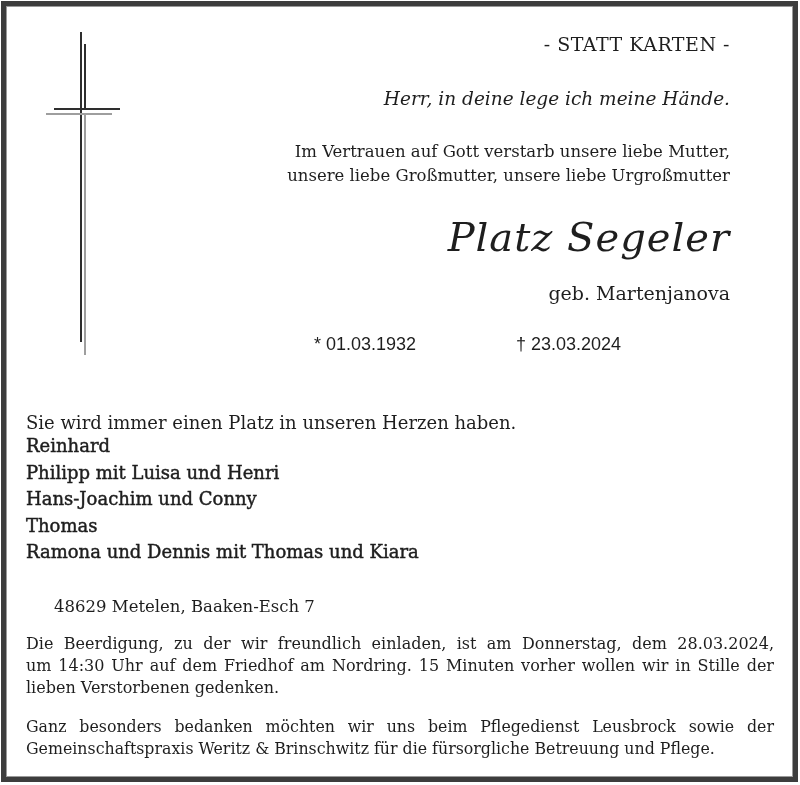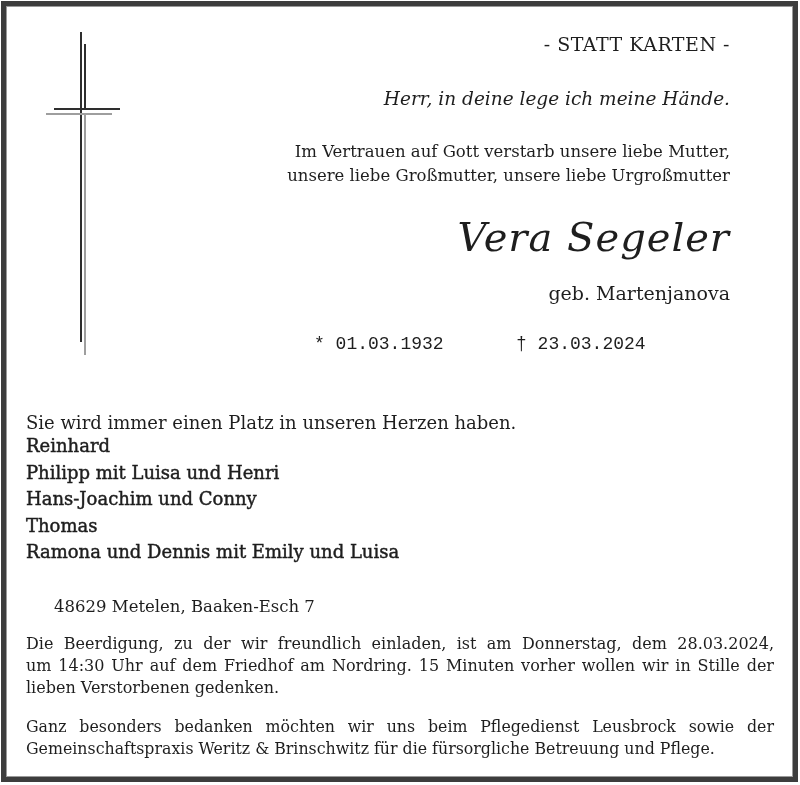--- a/index.html
+++ b/index.html
@@ -83,21 +83,21 @@
       letter-spacing: 1px;
     }
     .born {
       top: 282px;
       font-size: 19px;
     }
     .dates {
       position: absolute;
       top: 334px;
       font-size: 18px;
-      font-family: Liberation Mono, monospace;
+      font-family: Liberation Sans, sans-serif;
     }
     .date-birth { left: 314px; }
     .date-death { left: 516px; }
 
     .left-block {
       position: absolute;
       left: 26px;
       width: 750px;
     }
     .motto {
@@ -155,35 +155,35 @@
 
 <div class="center-block statt">- STATT KARTEN -</div>
 
 <div class="center-block verse">Herr, in deine lege ich meine Hände.</div>
 
 <div class="center-block intro">
   <div>Im Vertrauen auf Gott verstarb unsere liebe Mutter,</div>
   <div>unsere liebe Großmutter, unsere liebe Urgroßmutter</div>
 </div>
 
-<div class="center-block name">Vera Segeler</div>
+<div class="center-block name">Platz Segeler</div>
 
 <div class="center-block born">geb. Martenjanova</div>
 
 <div class="dates date-birth">* 01.03.1932</div>
 <div class="dates date-death">† 23.03.2024</div>
 
 <div class="left-block motto">Sie wird immer einen Platz in unseren Herzen haben.</div>
 
 <div class="left-block family">
   <div>Reinhard</div>
   <div>Philipp mit Luisa und Henri</div>
   <div>Hans-Joachim und Conny</div>
   <div>Thomas</div>
-  <div>Ramona und Dennis mit Emily und Luisa</div>
+  <div>Ramona und Dennis mit Thomas und Kiara</div>
 </div>
 
 <div class="left-block address">48629 Metelen, Baaken-Esch 7</div>
 
 <div class="left-block funeral">
   <span class="jline">Die Beerdigung, zu der wir freundlich einladen, ist am Donnerstag, dem 28.03.2024,</span>
   <span class="jline">um 14:30 Uhr auf dem Friedhof am Nordring. 15 Minuten vorher wollen wir in Stille der</span>
   <span class="lline">lieben Verstorbenen gedenken.</span>
 </div>
 

